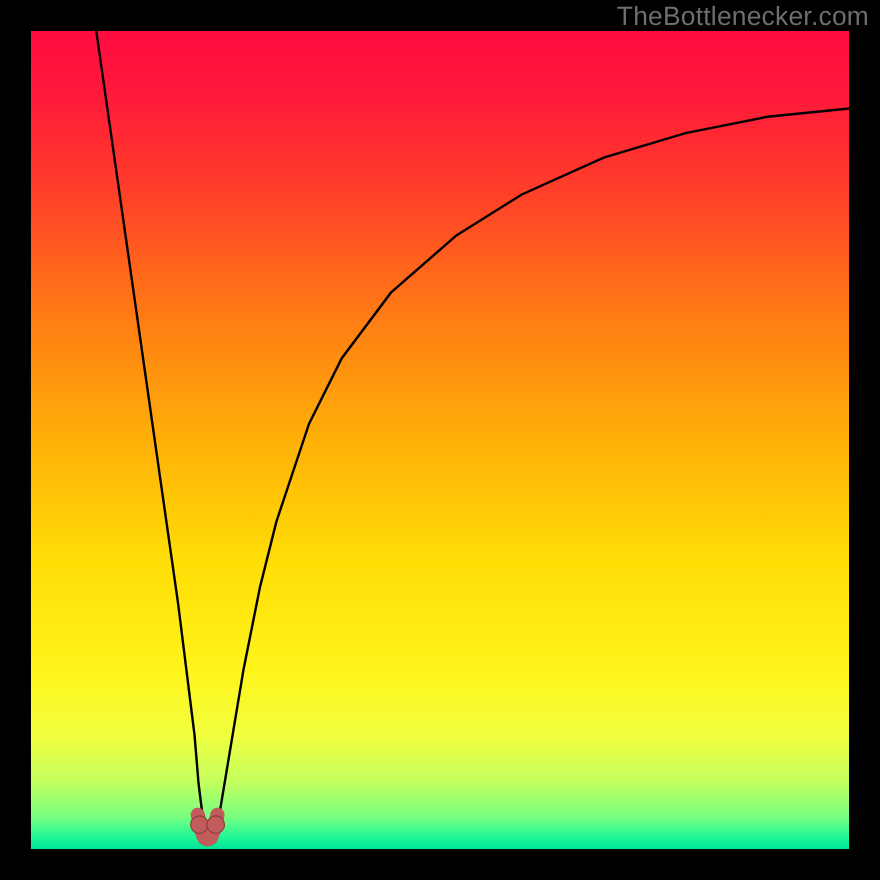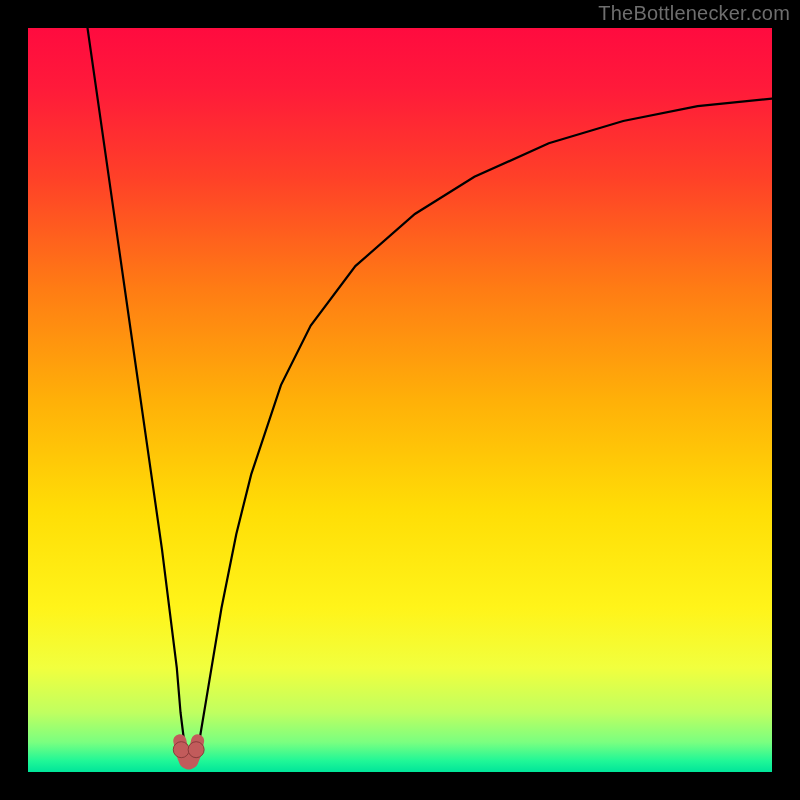--- a/index.html
+++ b/index.html
@@ -24,21 +24,21 @@
     left: 0;
     top: 0;
     width: 744px;
     height: 744px;
   }
   .watermark {
     position: absolute;
     top: 2px;
     right: 10px;
     color: #6e6e6e;
-    font-size: 20px;
+    font-size: 24px;
     font-weight: 400;
     letter-spacing: 0.2px;
     user-select: none;
   }
 </style>
 </head>
 <body>
 
 <div class="frame">
   <svg class="plot" viewBox="0 0 744 744" preserveAspectRatio="none">

